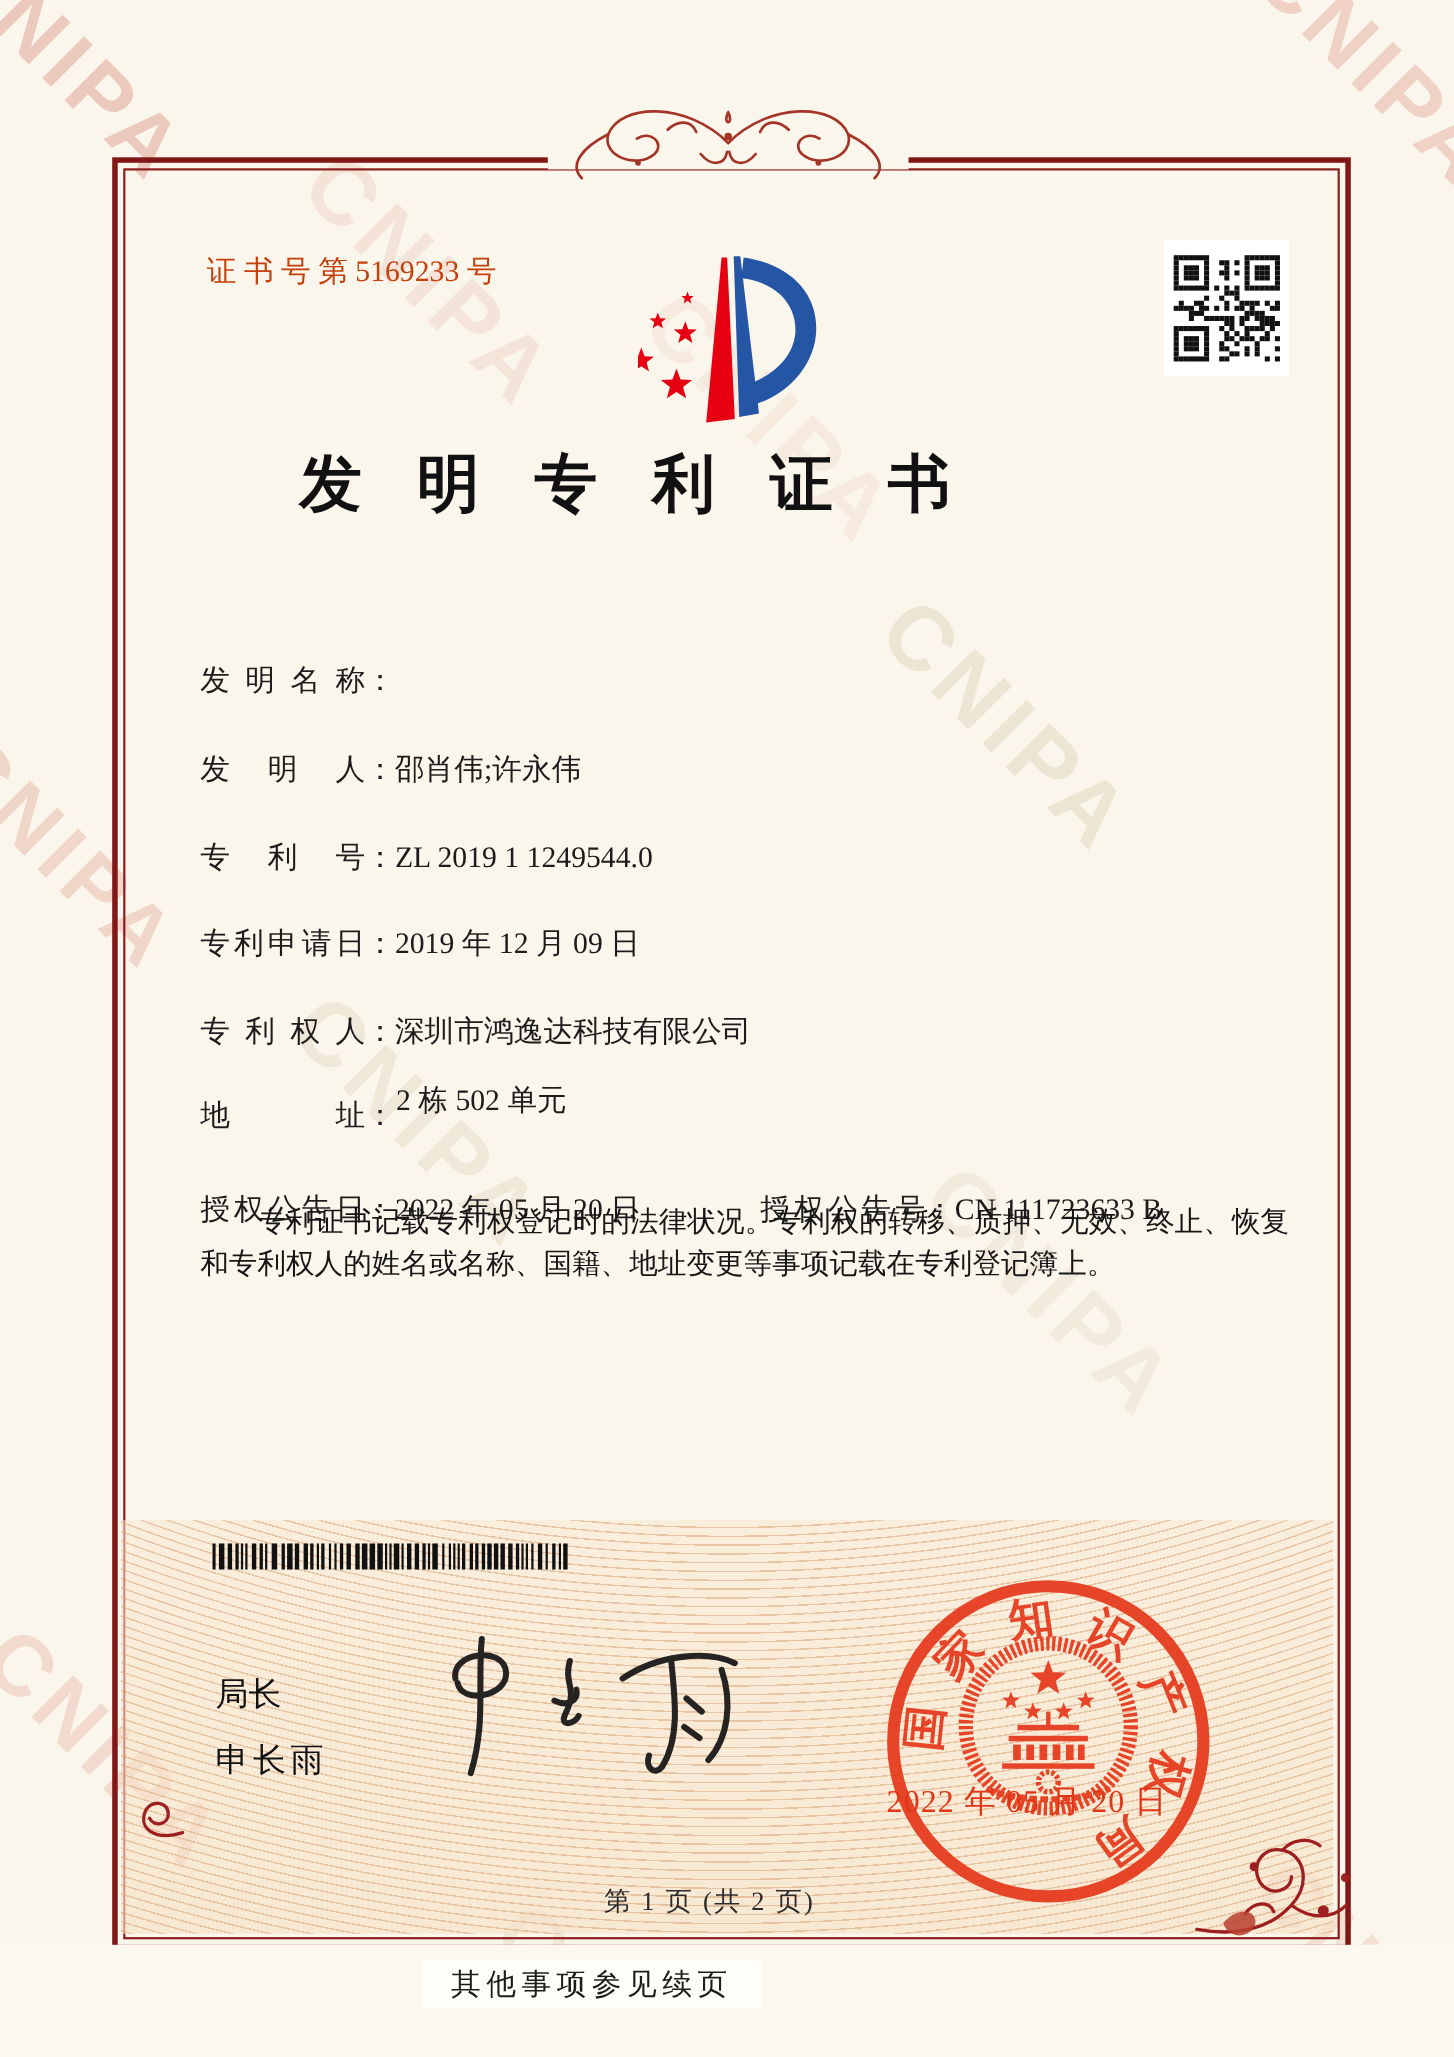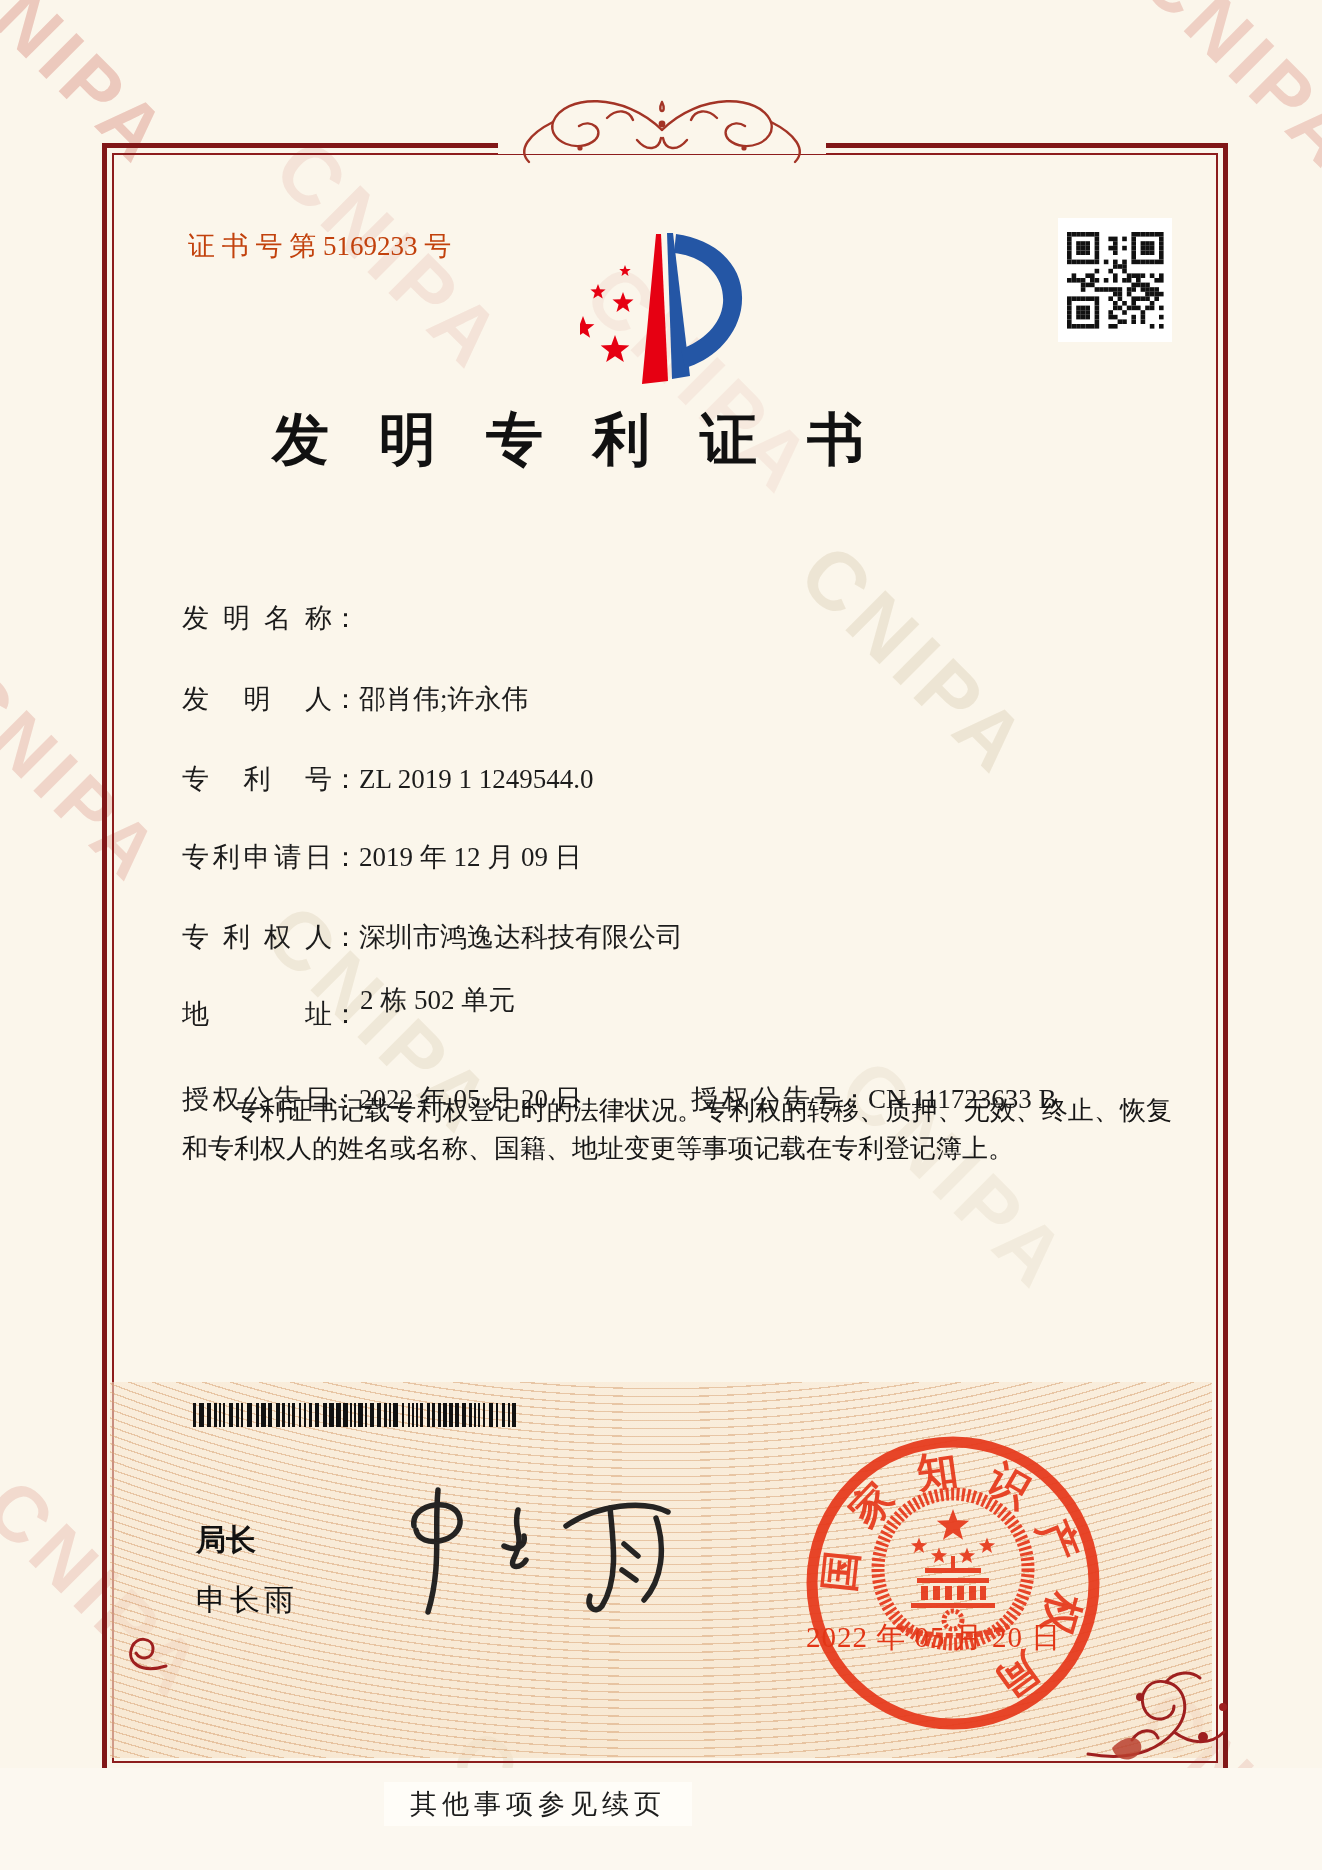--- a/index.html
+++ b/index.html
@@ -38,21 +38,21 @@
   .fvalue{display:inline-block;}
   .addr2{position:absolute;left:360px;font-size:27px;line-height:34px;z-index:5;}
 
   .bodytext{position:absolute;left:182px;width:990px;font-size:26px;line-height:38px;
             text-align:justify;z-index:5;color:#161616;}
   .bodytext p{margin:0 0 3px 0;text-indent:2em;}
 
   .barcode{position:absolute;left:193px;top:1403px;z-index:5;}
 
   .sig-title{position:absolute;left:196px;top:1520px;z-index:6;
-     font-family:"Liberation Sans","DejaVu Sans",sans-serif;font-size:30px;color:#111;font-weight:bold;}
+     font-family:"Liberation Sans","DejaVu Sans",sans-serif;font-size:30px;color:#111;}
   .sig-name{position:absolute;left:196px;top:1580px;z-index:6;
      font-family:"Liberation Sans","DejaVu Sans",sans-serif;font-size:30px;color:#111;letter-spacing:4px;}
   .sig-hand{position:absolute;left:398px;top:1482px;z-index:6;}
 
   .seal{position:absolute;left:792px;top:1422px;z-index:6;}
   .seal-date{position:absolute;left:806px;top:1618px;z-index:7;font-size:29px;
      color:#e23616;letter-spacing:1px;white-space:nowrap;}
 
   .pageinfo{position:absolute;left:0;top:1712px;width:1290px;text-align:center;
      font-size:24px;color:#2b2b2b;z-index:6;letter-spacing:2px;}
@@ -508,18 +508,19 @@
         <rect x="177" y="164" width="7" height="14"></rect>
           <rect x="188" y="164" width="6" height="14"></rect>
         <rect x="119" y="181" width="84" height="5"></rect>
         <circle cx="161" cy="198" r="9" stroke="#e6391b" stroke-width="5" fill="none" stroke-dasharray="3 2"></circle>
         <path d="M105,204 C131,217 191,217 217,204" stroke="#e6391b" stroke-width="5.5" fill="none" stroke-dasharray="7 3"></path>
       </g>
     </g>
   </svg>
   <div class="seal-date">2022 年 05 月 20 日</div>
 
+  <div class="pageinfo">第 1 页 (共 2 页)</div>
   <div class="bottom-strip"></div>
   <div class="contnote">
     <span>其他事项参见续页</span>
   </div>
 
 </div>
 
 </body></html>

